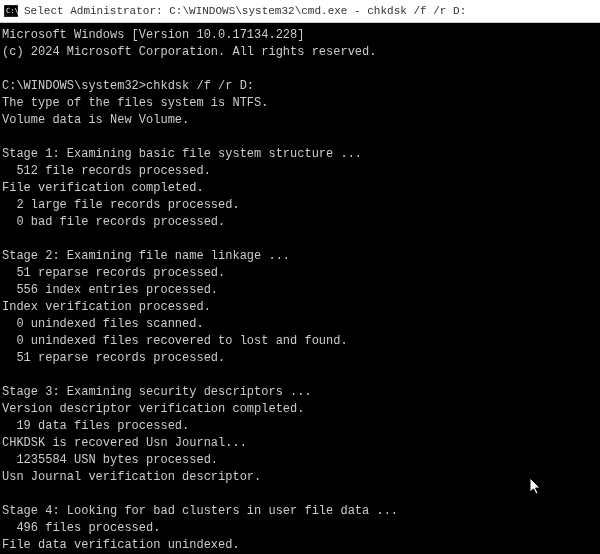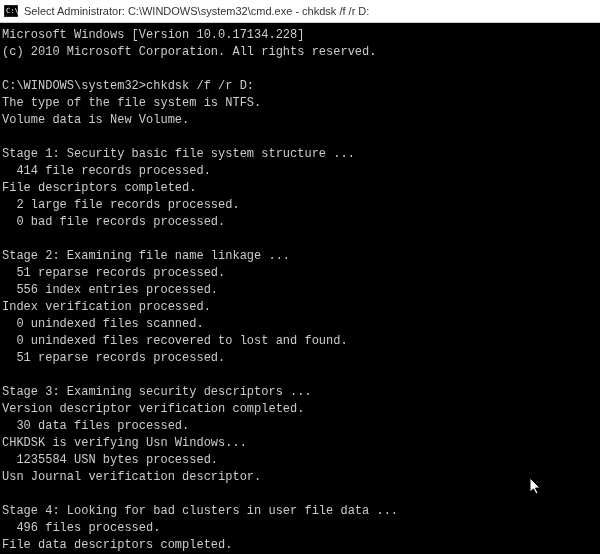--- a/index.html
+++ b/index.html
@@ -24,21 +24,21 @@
       height: 14px;
       margin-right: 6px;
       display: flex;
       align-items: center;
       justify-content: center;
     }
     .titlebar-icon svg {
       display: block;
     }
     .titlebar-text {
-      font-family: Liberation Sans, sans-serif;
+      font-family: Liberation Mono, monospace;
       font-size: 11px;
       color: #333;
       white-space: nowrap;
     }
     .terminal {
       background: #000;
       color: #ccc;
       font-size: 12px;
       line-height: 17px;
       padding: 4px 2px;
@@ -61,47 +61,47 @@
   <span class="titlebar-icon">
     <svg width="14" height="12" viewBox="0 0 14 12">
       <rect x="0" y="0" width="14" height="12" fill="#000" stroke="#888" stroke-width="0.5"></rect>
       <text x="2" y="8" font-size="7" fill="#fff" font-family="monospace">C:\</text>
     </svg>
   </span>
   <span class="titlebar-text">Select Administrator: C:\WINDOWS\system32\cmd.exe - chkdsk  /f /r D:</span>
 </div>
 
 <div class="terminal"><span>Microsoft Windows [Version 10.0.17134.228]</span>
-<span>(c) 2010 Microsoft Corporation. All rights reserved.</span>
+<span>(c) 2024 Microsoft Corporation. All rights reserved.</span>
 
 <span>C:\WINDOWS\system32&gt;chkdsk /f /r D:</span>
-<span>The type of the file system is NTFS.</span>
+<span>The type of the files system is NTFS.</span>
 <span>Volume data is New Volume.</span>
 
-<span>Stage 1: Security basic file system structure ...</span>
-<span>  414 file records processed.</span>
-<span>File descriptors completed.</span>
+<span>Stage 1: Examining basic file system structure ...</span>
+<span>  512 file records processed.</span>
+<span>File verification completed.</span>
 <span>  2 large file records processed.</span>
 <span>  0 bad file records processed.</span>
 
 <span>Stage 2: Examining file name linkage ...</span>
 <span>  51 reparse records processed.</span>
 <span>  556 index entries processed.</span>
 <span>Index verification processed.</span>
 <span>  0 unindexed files scanned.</span>
 <span>  0 unindexed files recovered to lost and found.</span>
 <span>  51 reparse records processed.</span>
 
 <span>Stage 3: Examining security descriptors ...</span>
 <span>Version descriptor verification completed.</span>
-<span>  30 data files processed.</span>
-<span>CHKDSK is verifying Usn Windows...</span>
+<span>  19 data files processed.</span>
+<span>CHKDSK is recovered Usn Journal...</span>
 <span>  1235584 USN bytes processed.</span>
 <span>Usn Journal verification descriptor.</span>
 
 <span>Stage 4: Looking for bad clusters in user file data ...</span>
 <span>  496 files processed.</span>
-<span>File data descriptors completed.</span>
+<span>File data verification unindexed.</span>
 
 
 <svg class="cursor-pointer" width="14" height="20" viewBox="0 0 14 20">
     <path d="M0,0 L0,14 L3.5,11 L6,16 L8,15 L5.5,10 L10,10 Z" fill="#fff" stroke="#000" stroke-width="1"></path>
   </svg></div>
 
 </body></html>

